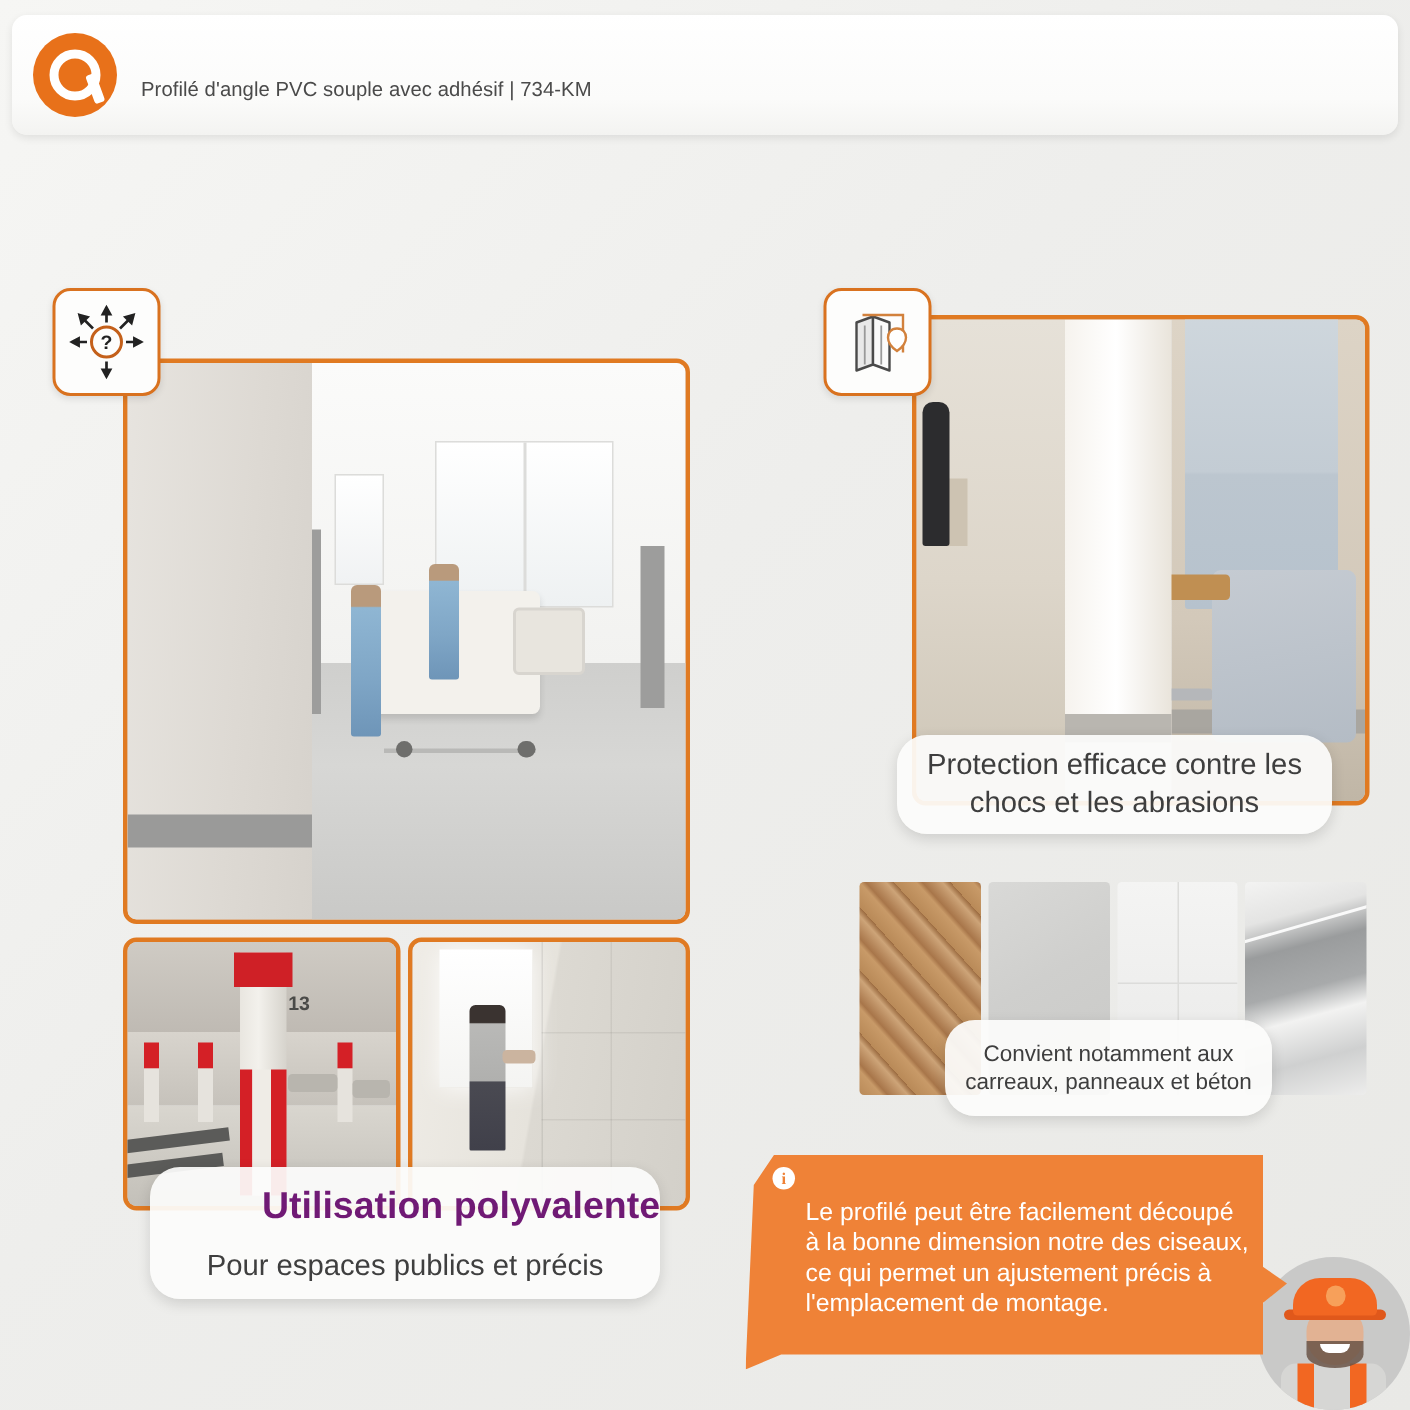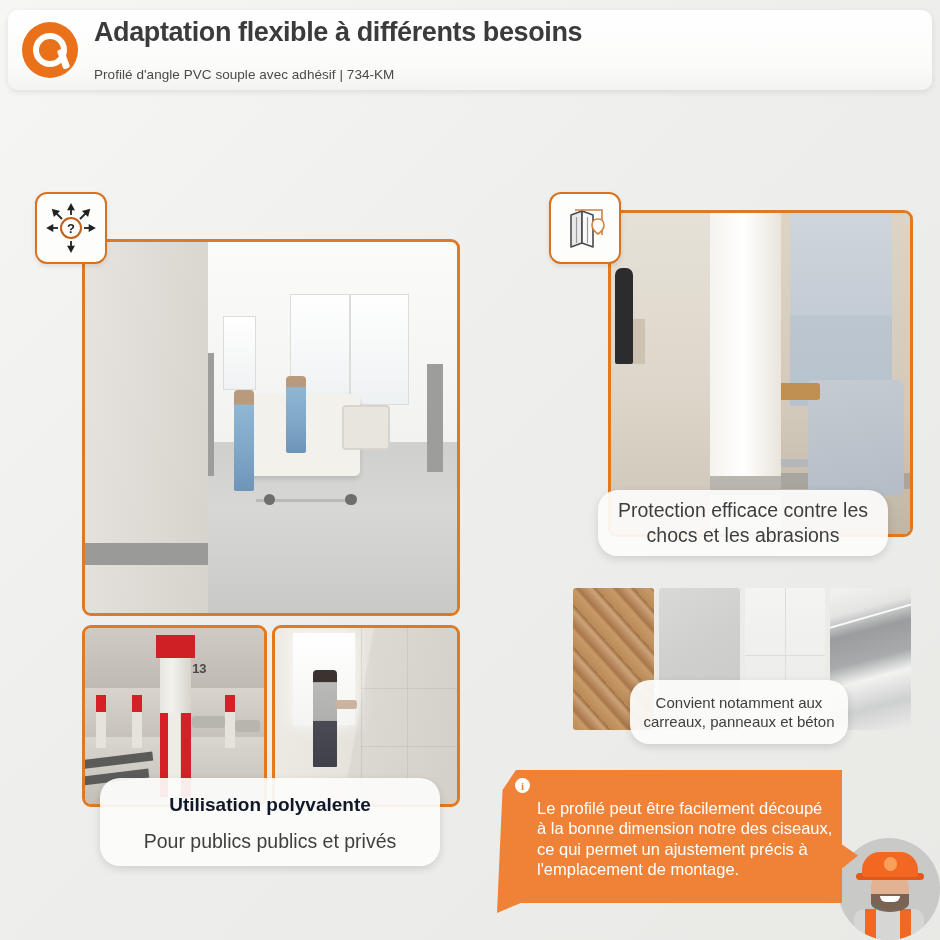--- a/index.html
+++ b/index.html
@@ -202,21 +202,21 @@
     z-index: 7;
     display: flex;
     flex-direction: column;
     justify-content: center;
   }
   #caption-protection { left:598px; top:490px; width:290px; height:66px;
     font-size:19.5px; line-height:1.28; }
   #caption-materials { left:630px; top:680px; width:218px; height:64px;
     font-size:15px; line-height:1.3; }
   #caption-usage { left:100px; top:778px; width:340px; height:88px; padding-top:2px; }
-  #caption-usage .cap-title { font-size:19px; font-weight:700; color:#0f172a; }
+  #caption-usage .cap-title { font-size:25px; font-weight:700; color:#701a75;text-align:right; }
   #caption-usage .cap-sub { font-size:19.5px; margin-top:14px; color:#3f3f3f; }
 
   
   #tip-box {
     position:absolute; left:497px; top:770px; width:345px; height:143px;
     background:#ef8237;
     clip-path: polygon(5.5% 0%, 100% 0%, 100% 61%, 100% 61%, 100% 93%, 6.9% 93%, 0% 100%, 1.6% 14%);
     z-index: 8;
   }
   #tip-pointer {
@@ -256,21 +256,20 @@
 </style>
 </head>
 <body>
 
 <div id="header-bar">
   <div id="brand-logo">
     <div class="ring"></div>
     <div class="tail"></div>
   </div>
   <div id="header-text">
-    <div id="header-title">Adaptation flexible à différents besoins</div>
     <div id="header-subtitle">Profilé d'angle PVC souple avec adhésif | 734-KM</div>
   </div>
 </div>
 
 <div class="icon-badge" id="badge-flex">
   <svg width="50" height="50" viewBox="0 0 50 50" aria-hidden="true">
     <circle cx="25" cy="25" r="10" fill="none" stroke="#c4601a" stroke-width="2"></circle>
     <text x="25" y="29.5" font-size="13" font-family="Liberation Sans, sans-serif" font-weight="700" fill="#222" text-anchor="middle">?</text>
     <g stroke="#222" stroke-width="1.8" fill="#222">
       <line x1="25" y1="12" x2="25" y2="4"></line>
@@ -335,21 +334,21 @@
     <i style="left:0; top:67%; width:100%; height:1.5px;"></i>
     <i style="left:48%; top:0; width:1.5px; height:100%;"></i>
   </div>
   <div class="wm-corner"></div>
   <div class="wm-person"></div>
   <div class="wm-arm"></div>
 </div>
 
 <div class="caption" id="caption-usage">
   <div class="cap-title">Utilisation polyvalente</div>
-  <div class="cap-sub">Pour publics publics et privés</div>
+  <div class="cap-sub">Pour espaces publics et précis</div>
 </div>
 
 <div class="icon-badge" id="badge-protect">
   <svg width="46" height="46" viewBox="0 0 46 46" aria-hidden="true">
     <path d="M9 10 L20 6 L20 38 L9 42 Z" fill="#e9e9e9" stroke="#4a4a4a" stroke-width="1.6" stroke-linejoin="round"></path>
     <path d="M20 6 L31 10 L31 42 L20 38 Z" fill="#fafafa" stroke="#4a4a4a" stroke-width="1.6" stroke-linejoin="round"></path>
     <line x1="14.5" y1="12" x2="14.5" y2="38" stroke="#9a9a9a" stroke-width="1.2"></line>
     <line x1="25.5" y1="12" x2="25.5" y2="38" stroke="#9a9a9a" stroke-width="1.2"></line>
     <path d="M13 5 L40 5 L40 30" fill="none" stroke="#d2813c" stroke-width="1.6"></path>
     <path d="M36 14 C40 14 42 17 42 20 C42 24 39 27 36 29 C33 27 30 24 30 20 C30 17 32 14 36 14 Z" fill="#ffffff" stroke="#d2813c" stroke-width="1.6"></path>

